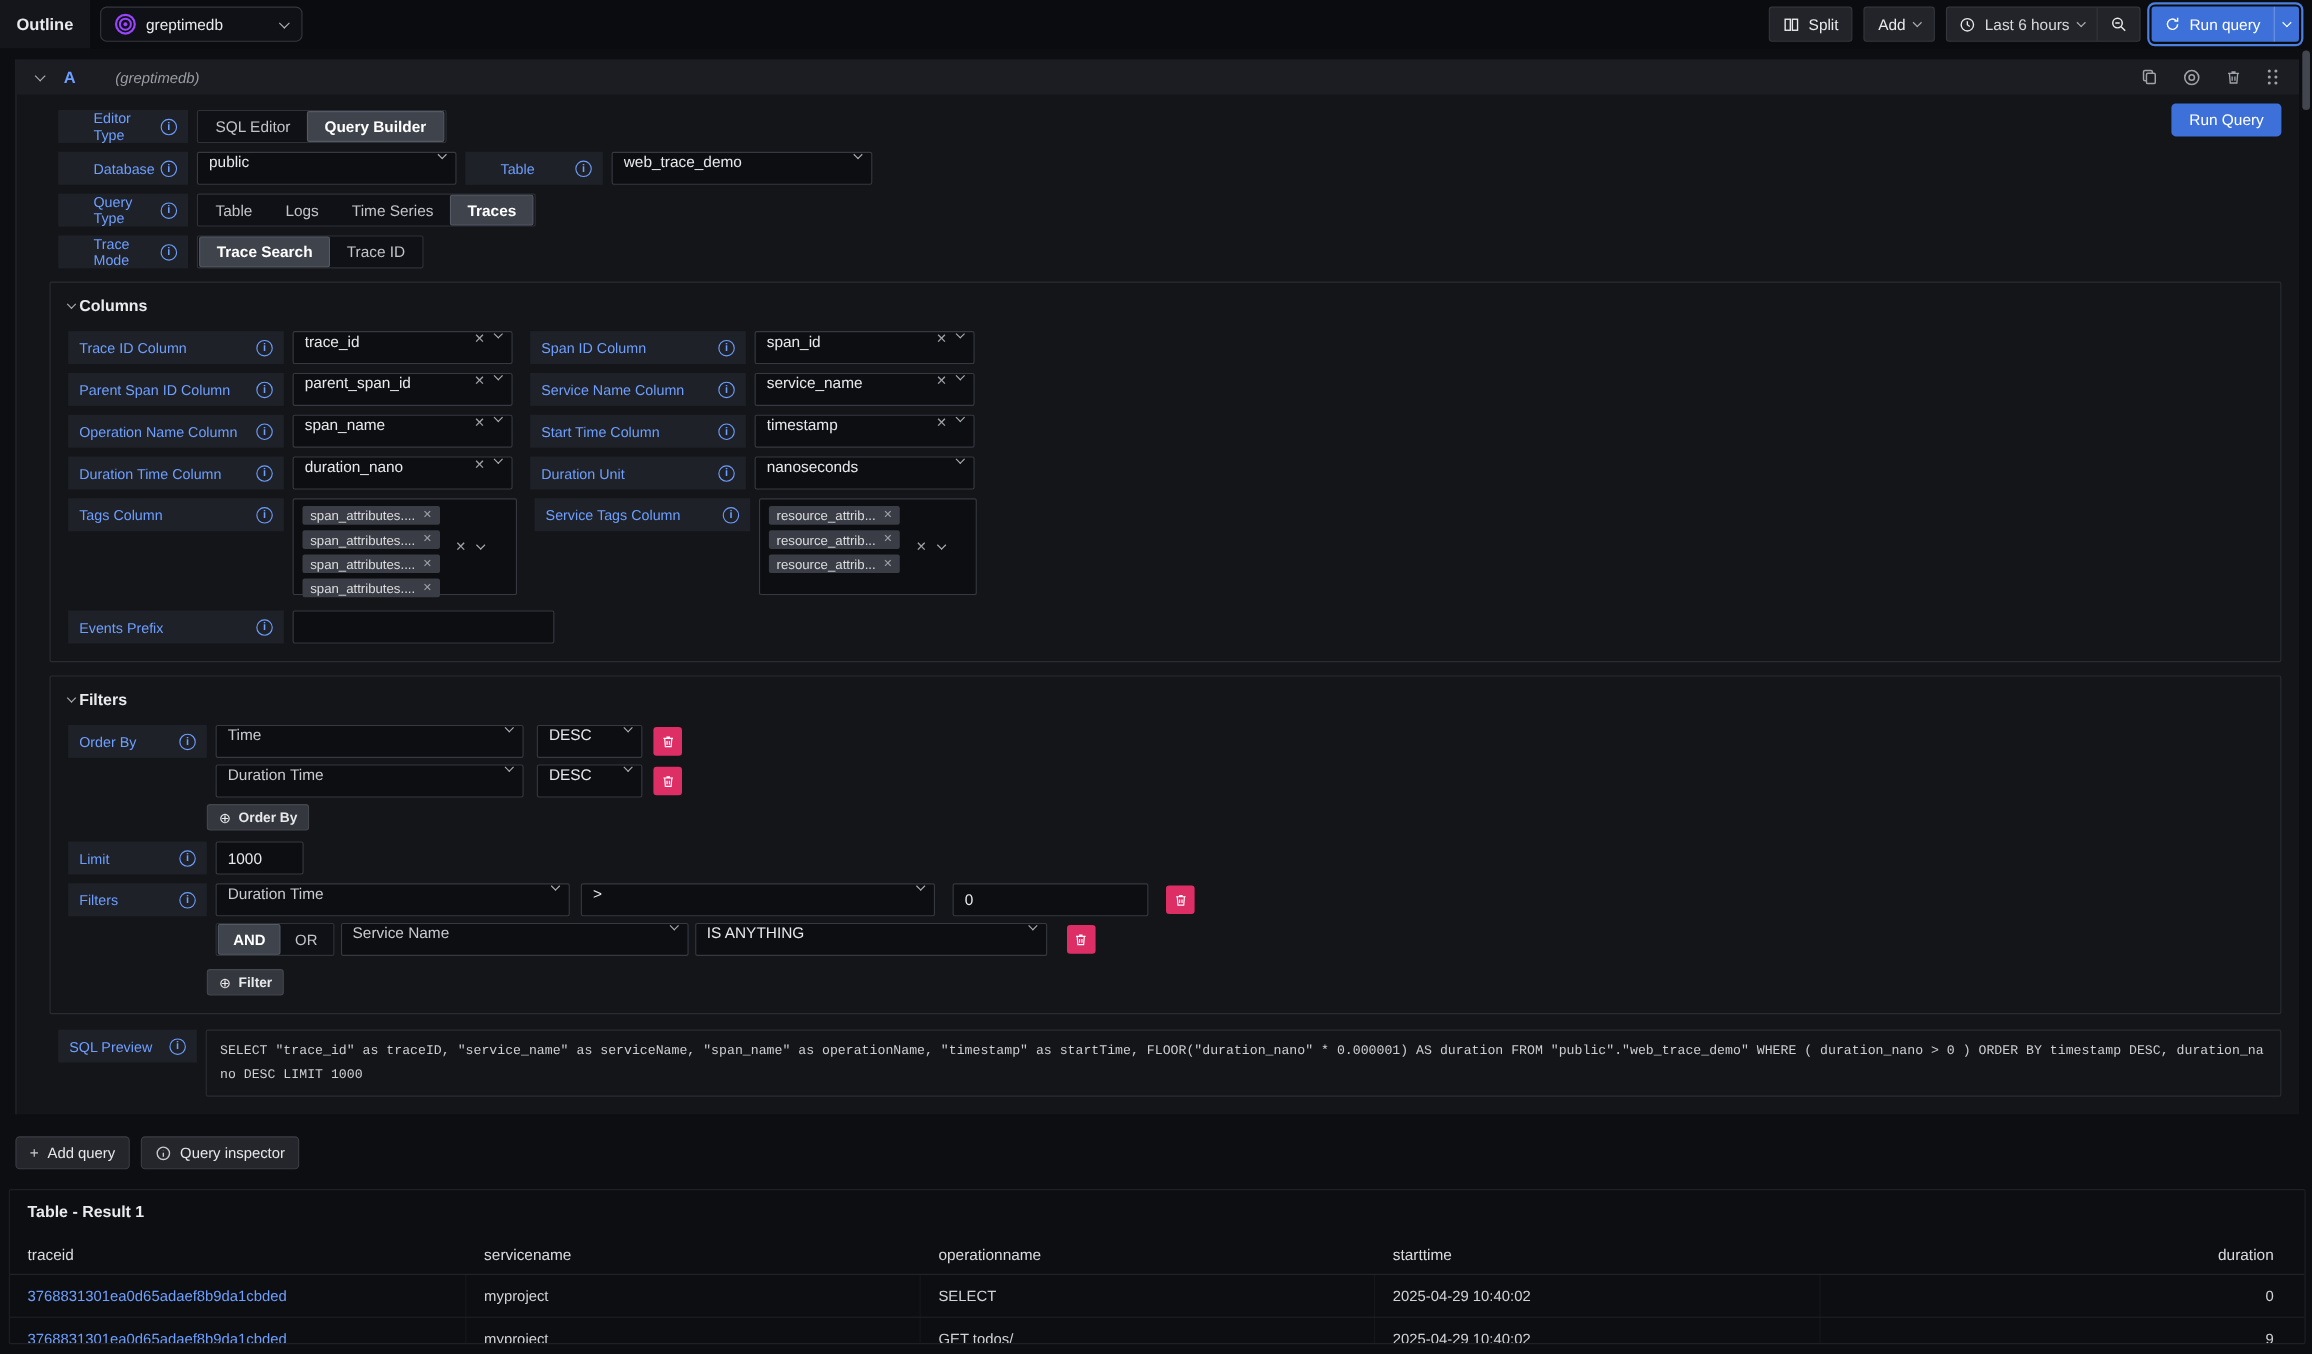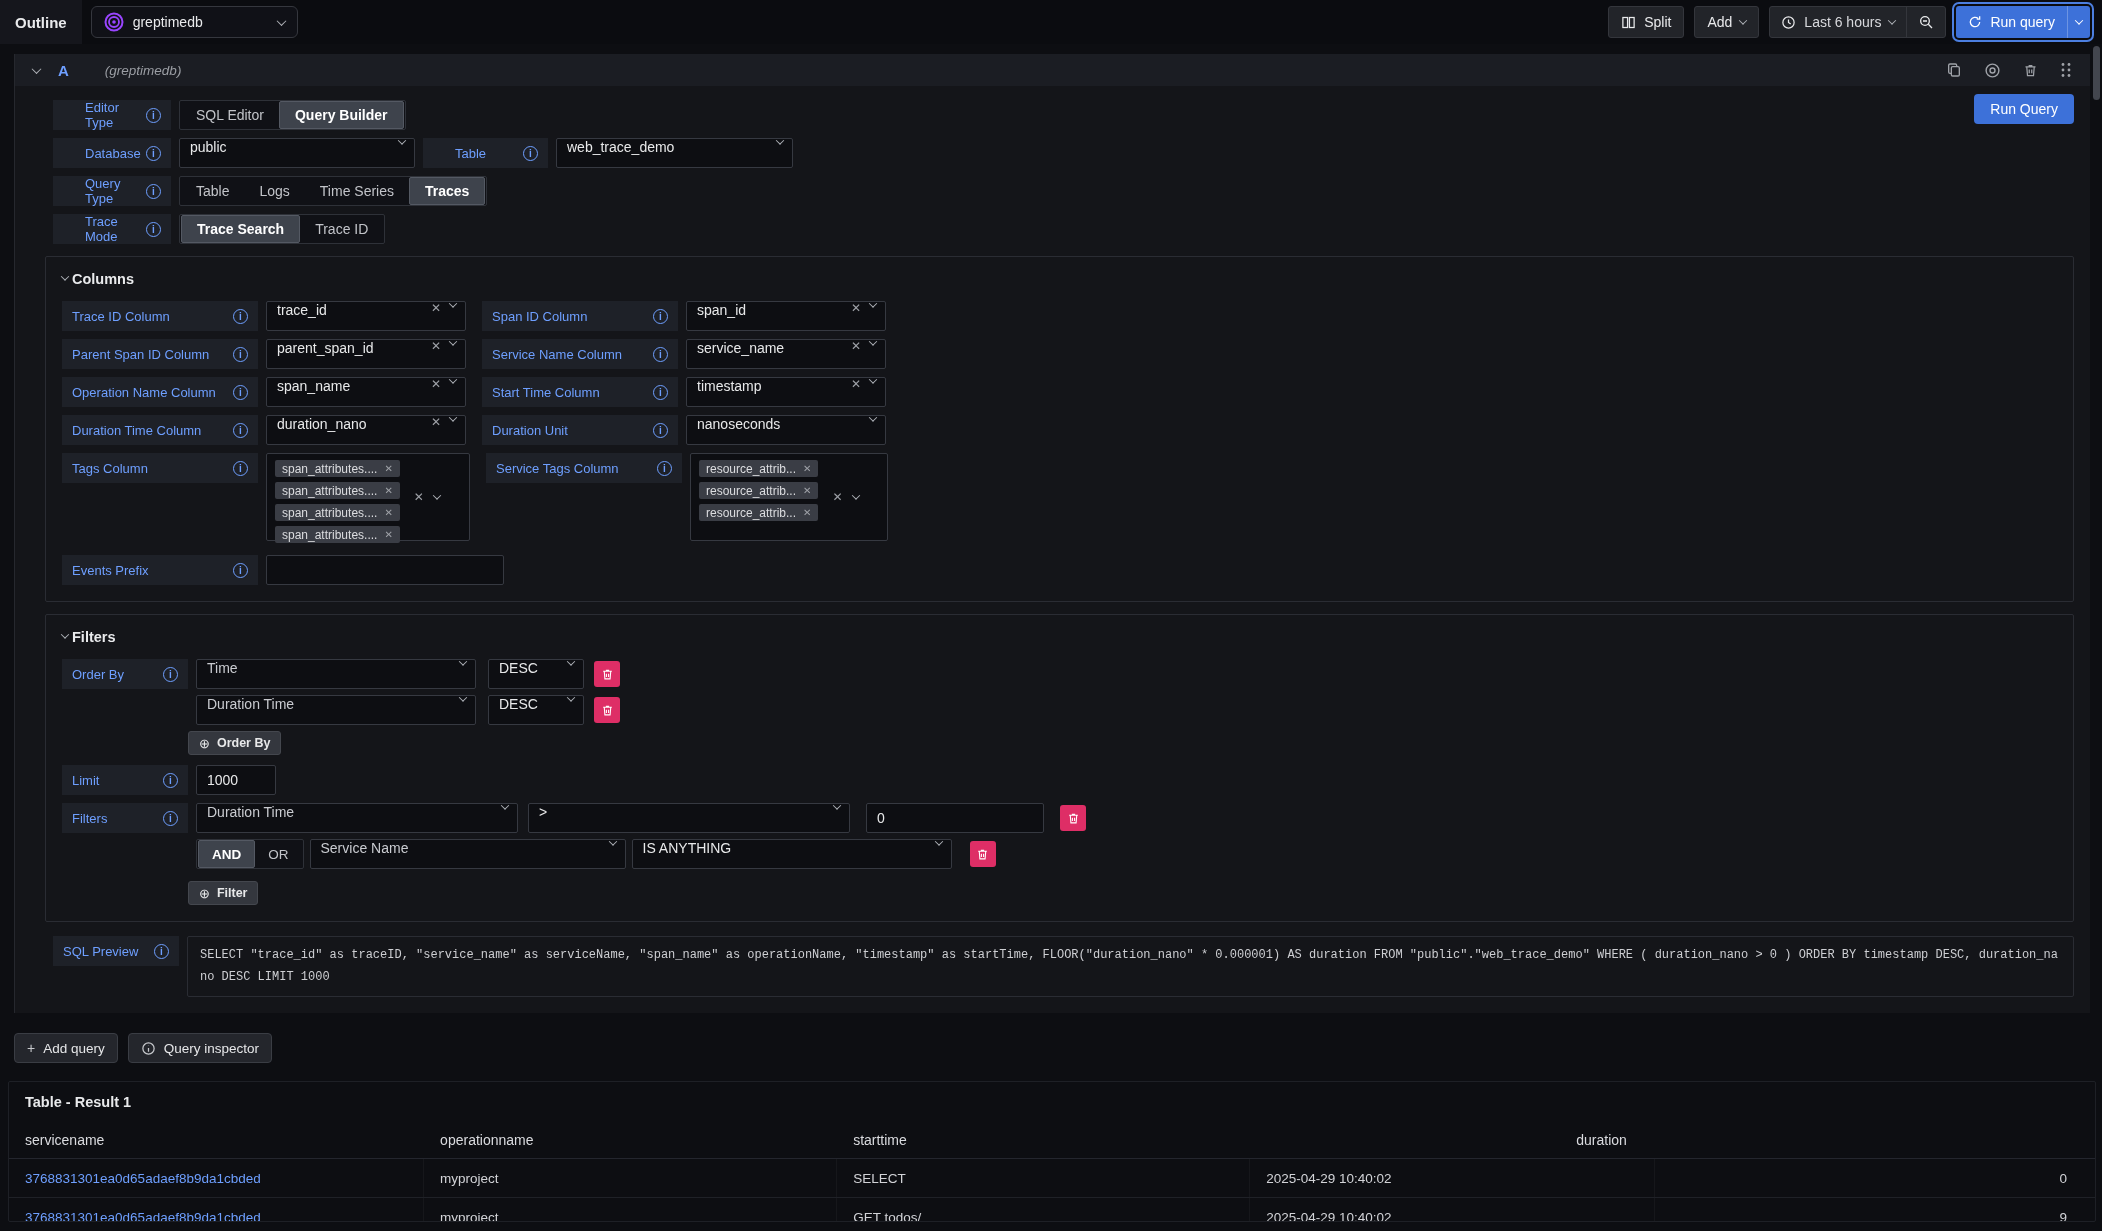--- a/index.html
+++ b/index.html
@@ -7,21 +7,21 @@
   body {
     background:#0d0e12; color:#d8d9dd;
     font-family:"Liberation Sans","DejaVu Sans",sans-serif;
     font-size:14px; position:relative;
   }
   svg { display:block; }
 
   
   .topbar { height:44px; background:#0b0c10; display:flex; align-items:center; }
   .outline { height:44px; display:flex; align-items:center; padding:0 15px; background:#15161c; font-weight:700; font-size:15px; color:#e9eaec; }
-  .ds-picker { margin-left:9px; width:207px; height:32px; border:1px solid #35373e; border-radius:6px; background:#101117; display:flex; align-items:center; gap:9px; padding:0 12px; cursor:pointer; }
+  .ds-picker { margin-left:9px; width:184px; height:32px; border:1px solid #35373e; border-radius:6px; background:#101117; display:flex; align-items:center; gap:9px; padding:0 12px; cursor:pointer; }
   .ds-picker .name { flex:1; font-size:14px; color:#e9eaec; }
   .spacer { flex:1; }
   .tb-btn { height:32px; display:flex; align-items:center; gap:8px; background:#222429; border:1px solid #34363c; border-radius:3px; padding:0 12px; color:#e9eaec; font-size:14px; font-weight:500; margin-right:10px; cursor:pointer; }
   .tb-group { height:32px; display:flex; align-items:stretch; background:#222429; border:1px solid #34363c; border-radius:3px; margin-right:10px; overflow:hidden; }
   .tb-group .seg { display:flex; align-items:center; gap:8px; padding:0 11px; cursor:pointer; }
   .tb-group .divider { width:1px; background:#34363c; }
   .run-group { height:32px; display:flex; align-items:stretch; background:#3d71d9; border-radius:3px; margin-right:12px; overflow:visible; box-shadow:0 0 0 2px #0b0c10, 0 0 0 4px #4c7fe0; cursor:pointer; }
   .run-group .main { display:flex; align-items:center; gap:8px; padding:0 12px; color:#fff; font-weight:500; }
   .run-group .vdiv { width:1px; background:rgba(255,255,255,.25); }
   .run-group .caret-part { display:flex; align-items:center; padding:0 8px; }
@@ -565,20 +565,21 @@
         </svg>
     </span>
     <span>Query inspector</span>
   </div>
 </div>
 
 <div class="table-panel">
   <div class="tp-title">Table - Result 1</div>
 
   <div class="tgrid thead">
+    <div class="cell">traceid</div>
     <div class="cell">servicename</div>
     <div class="cell">operationname</div>
     <div class="cell">starttime</div>
     <div class="cell num">duration</div>
   </div>
 
   <div class="tgrid trow">
     <div class="cell link">3768831301ea0d65adaef8b9da1cbded</div>
     <div class="cell">myproject</div>
     <div class="cell">SELECT</div>

